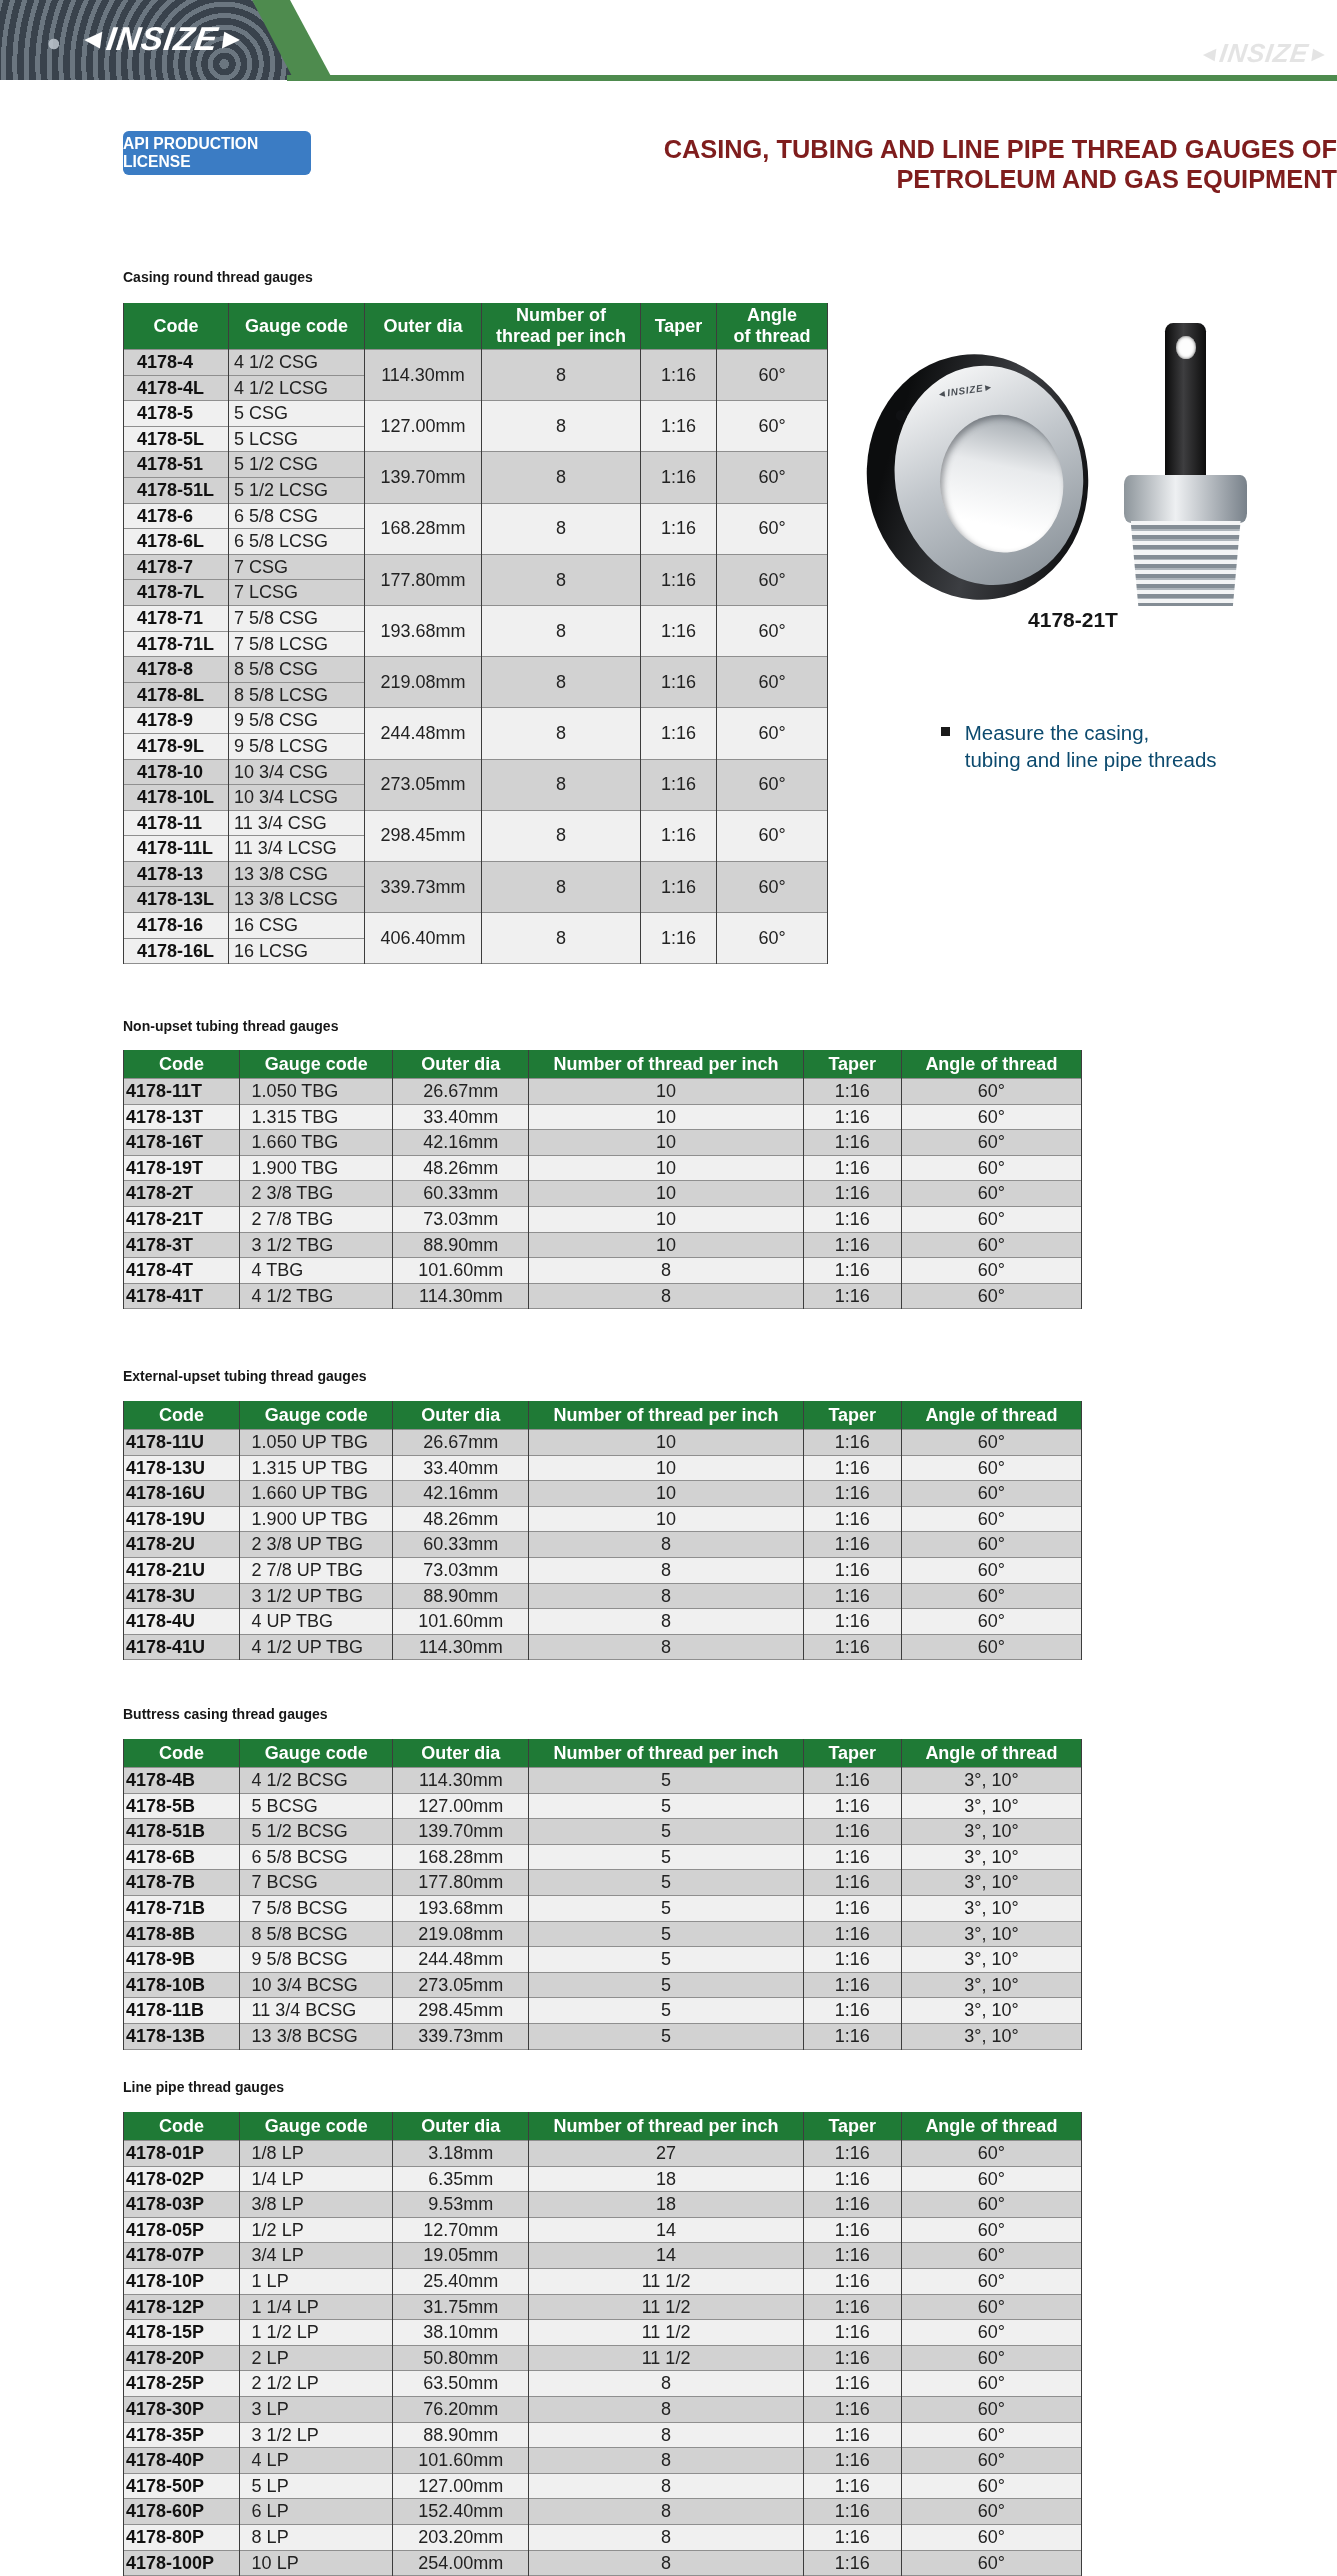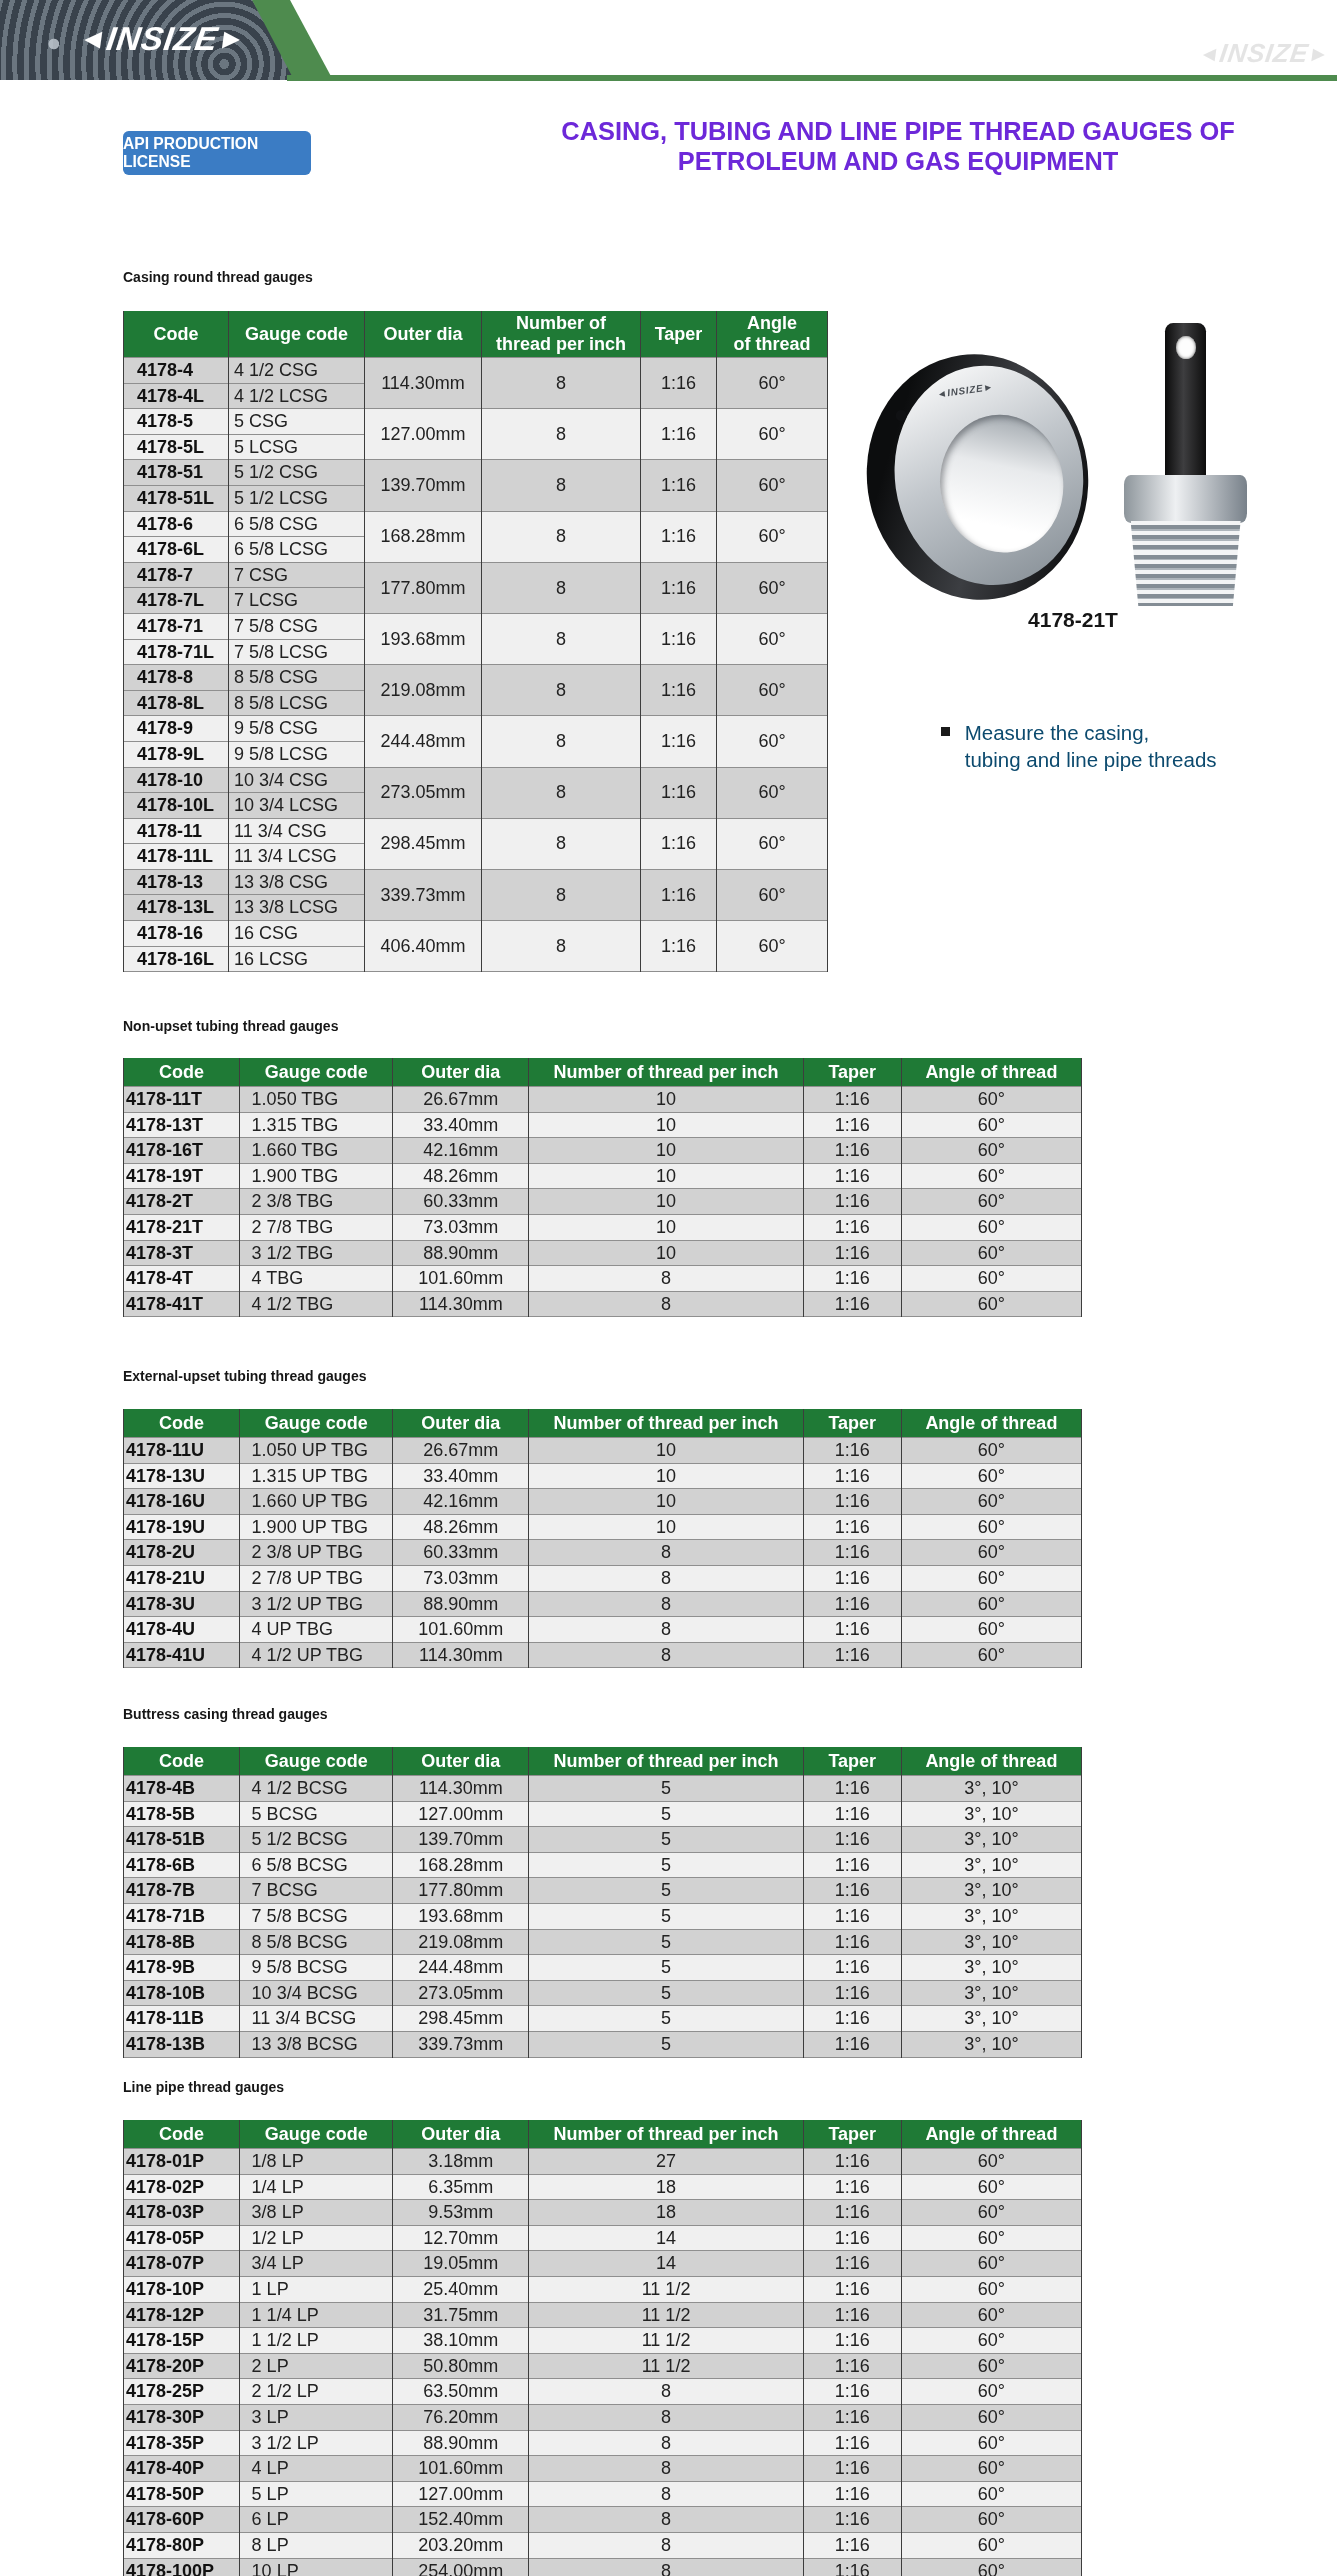--- a/index.html
+++ b/index.html
@@ -22,28 +22,28 @@
   .logo .arr{color:#fff;font-size:28px;line-height:28px;}
   .logo .word{color:#fff;font-weight:bold;font-style:italic;font-size:33px;letter-spacing:0.8px;}
   .watermark{position:absolute;right:8.2px;top:38px;display:flex;align-items:center;transform:skewX(-8deg);opacity:.55;}
   .watermark .arr{color:#cfcfcf;font-size:21px;line-height:21px;}
   .watermark .word{color:#cfcfcf;font-weight:bold;font-style:italic;font-size:26px;letter-spacing:0.8px;}
 
   
   .badge{position:absolute;left:123px;top:131px;width:188px;height:44px;background:#3b7cc4;
     border-radius:5.7px;display:flex;align-items:center;justify-content:center;
     color:#fff;font-weight:bold;font-size:15.6px;}
-  .page-title{position:absolute;left:459px;top:116px;width:878px;text-align:center;
-    font-weight:bold;font-size:25.4px;line-height:30px;color:#6d28d9;}
+  .page-title{position:absolute;left:459px;top:134px;width:878px;text-align:right;
+    font-weight:bold;font-size:25.4px;line-height:30px;color:#7f1d1d;}
 
   
   .sec-title{position:absolute;left:123px;font-weight:bold;font-size:14px;color:#161616;}
 
   
-  table.tbl{border-collapse:collapse;table-layout:fixed;border-bottom:0.8px solid #8f8f8f;margin-top:8px;}
+  table.tbl{border-collapse:collapse;table-layout:fixed;border-bottom:0.8px solid #8f8f8f;}
   .tbl th{background:#1f7a36;color:#fff;font-weight:bold;font-size:18px;text-align:center;
     white-space:pre-line;border-left:1.6px solid #3d3d3d;border-right:1.6px solid #3d3d3d;padding:0;}
   .tbl-narrow th{height:46px;line-height:21px;}
   .tbl-wide th{height:28px;line-height:28px;}
   .tbl td{font-size:18px;text-align:center;padding:0;height:24.6px;line-height:24.6px;
     border-left:1.6px solid #3d3d3d;border-right:1.6px solid #3d3d3d;border-top:0.8px solid #8f8f8f;
     overflow:hidden;white-space:nowrap;color:#222;}
   .tbl tr.dark td{background:#d2d2d2;}
   .tbl tr.light td{background:#f0f0f0;}
   .tbl td.code{font-weight:bold;text-align:left;color:#111;}

